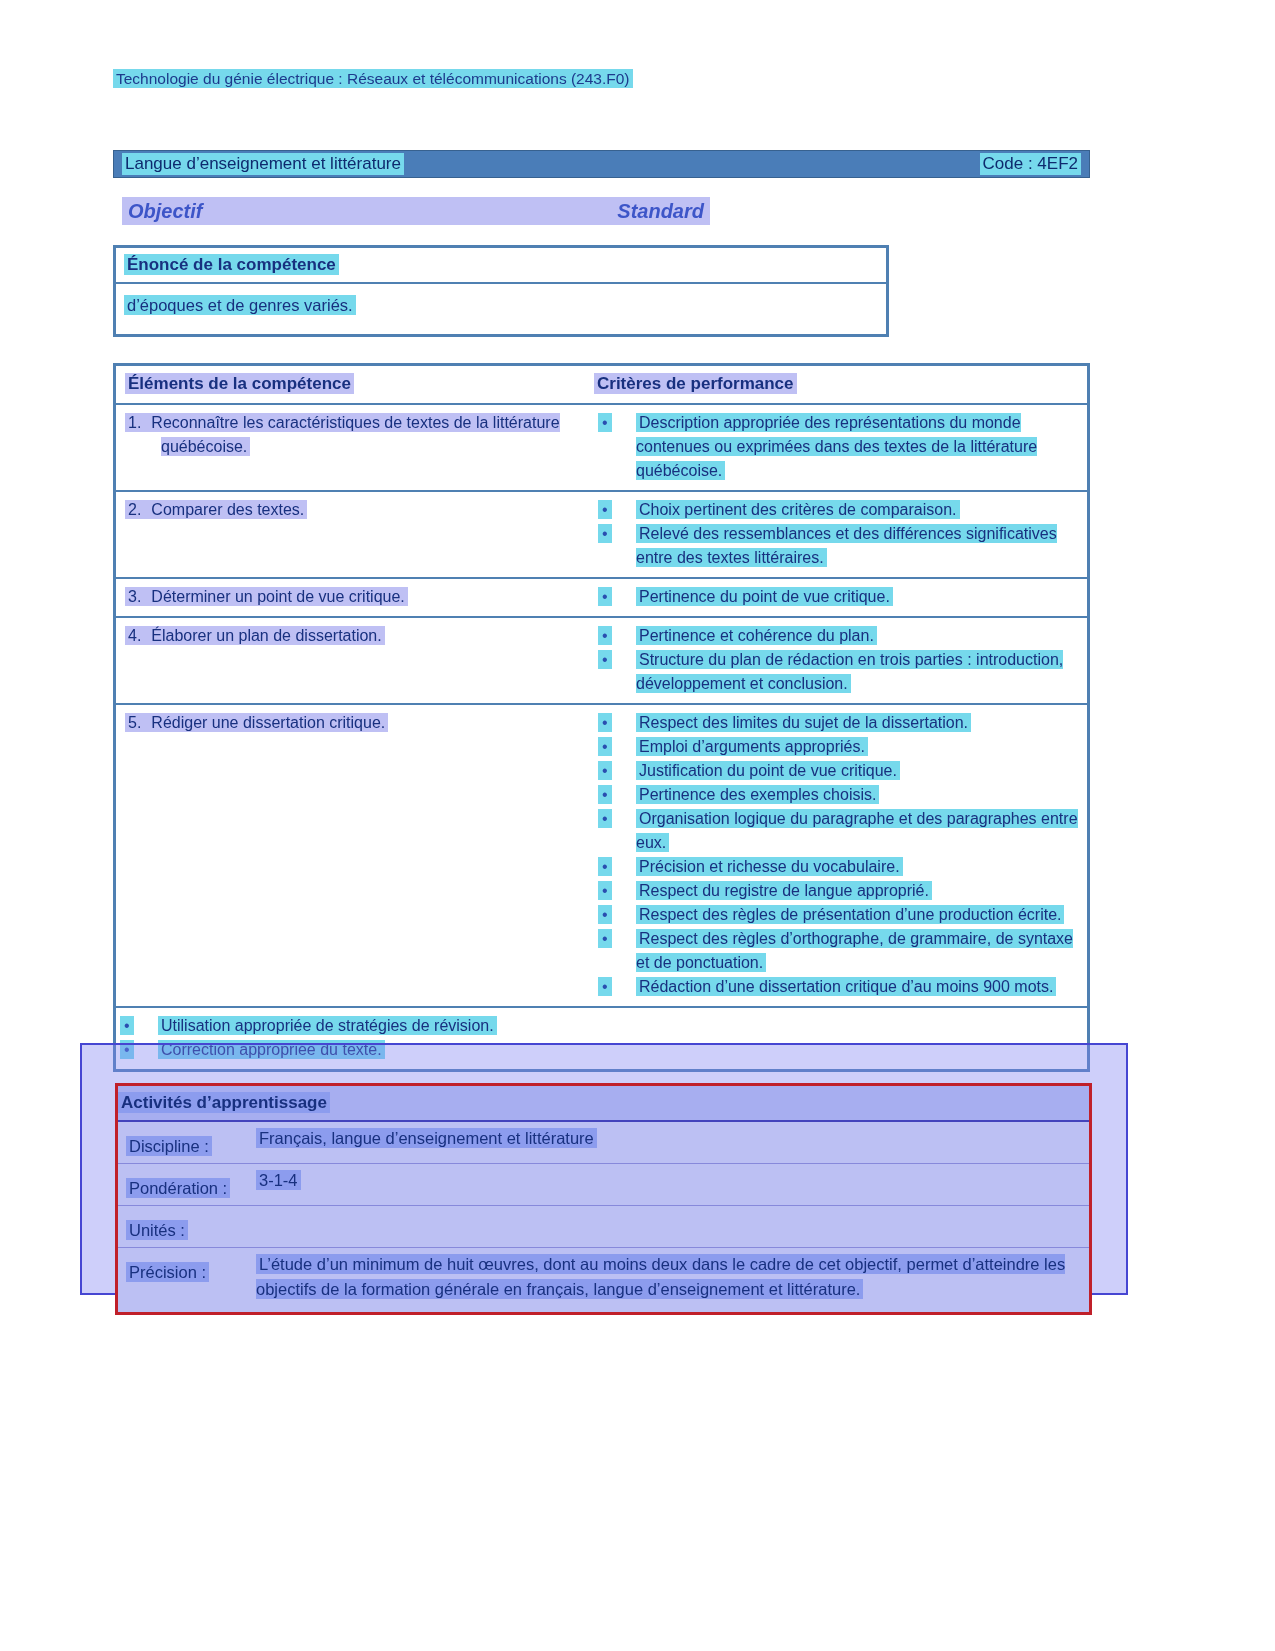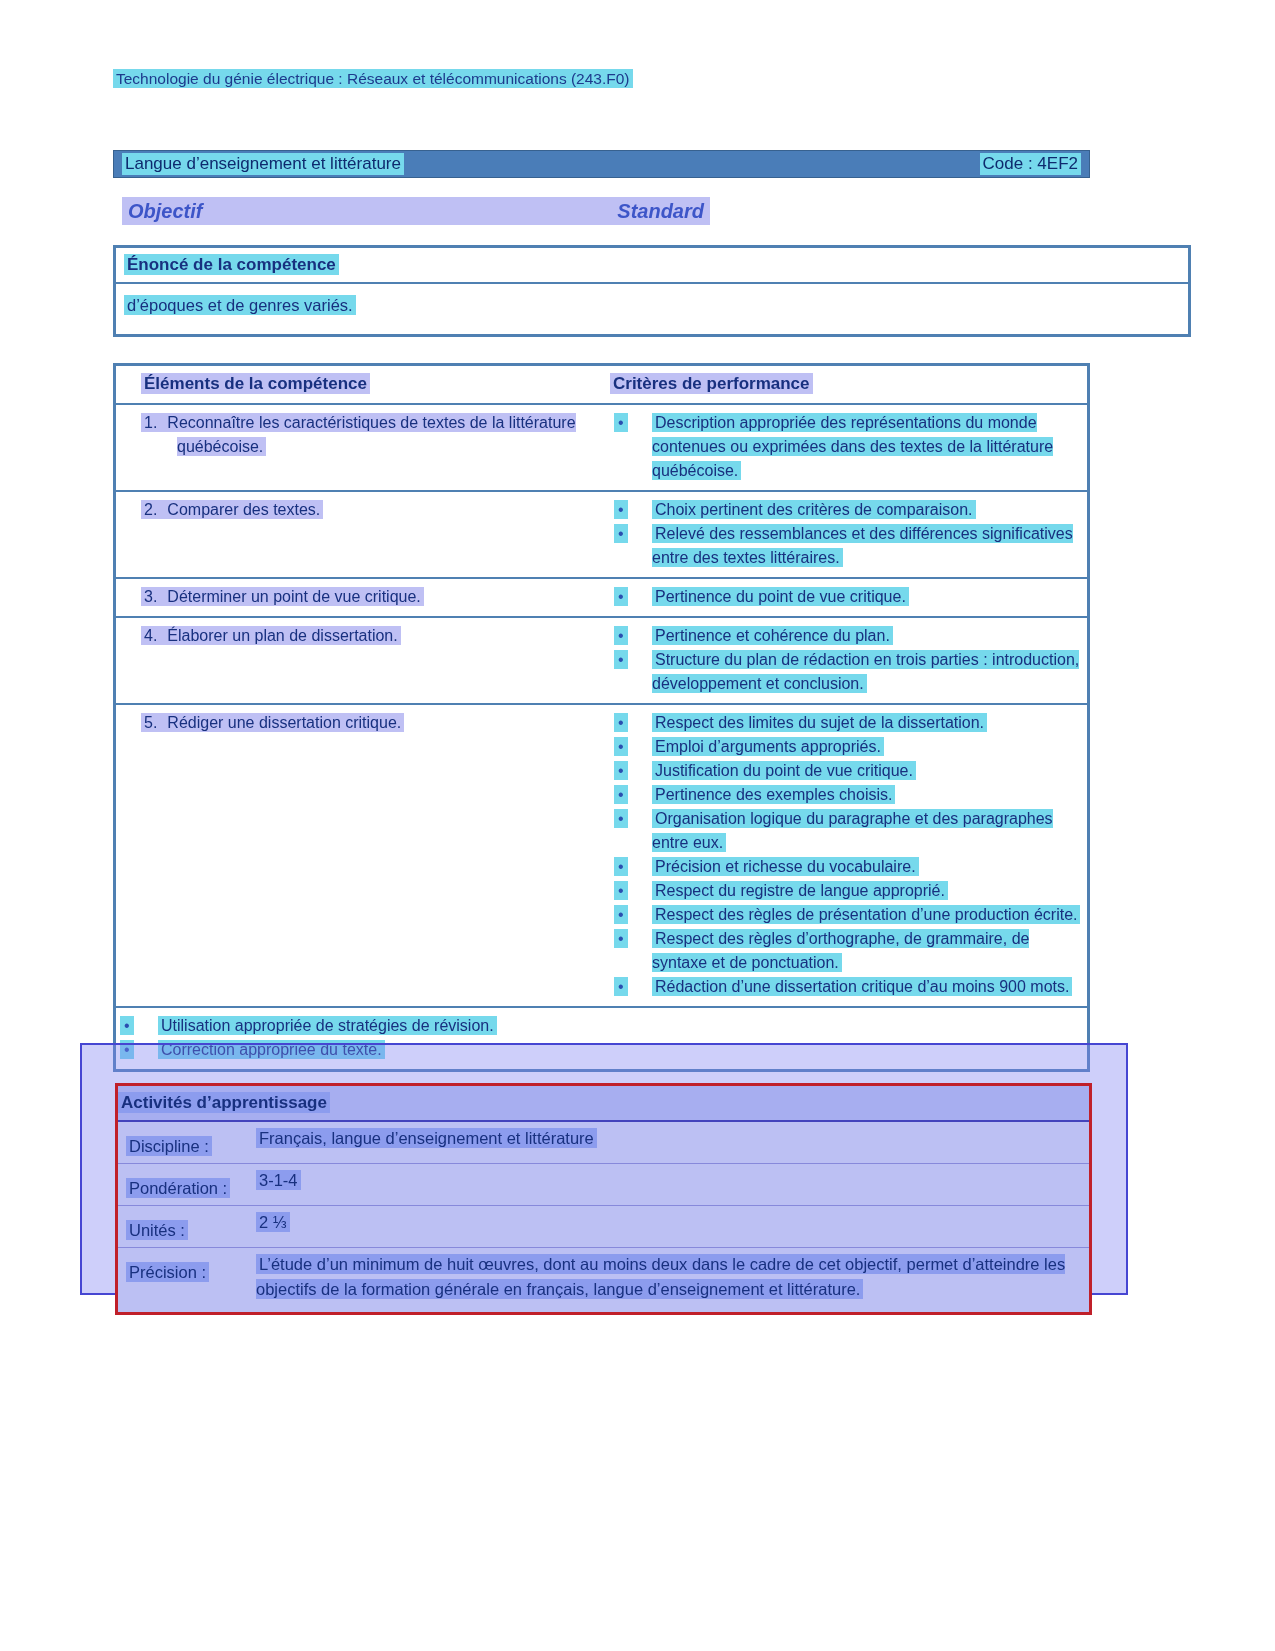--- a/index.html
+++ b/index.html
@@ -39,38 +39,38 @@
   .obj-std {
     position: absolute; top: 197px; left: 122px; width: 588px; height: 28px;
     background: #bfc0f4;
     display: flex; align-items: center; justify-content: space-between;
     padding: 0 6px;
     font-size: 20px; font-weight: bold; font-style: italic; color: #3d55c8;
   }
 
   
   .enonce {
-    position: absolute; top: 245px; left: 113px; width: 1078px;
+    position: absolute; top: 245px; left: 113px; width: 776px;
     border: 3px solid #4f80b2; background: #fff;
   }
   .enonce-heading {
     border-bottom: 2px solid #4f80b2;
     padding: 7px 8px; font-weight: bold; font-size: 17px;
   }
   .enonce-body { padding: 8px 8px 16px 8px; font-size: 16.5px; line-height: 26px; }
 
   
   .ctable {
     position: absolute; top: 363px; left: 113px; width: 977px;
     border: 3px solid #4f80b2; background: #fff;
     font-size: 16px; line-height: 24px;
   }
   .thead { display: flex; padding: 6px 0 7px 0; font-weight: bold; font-size: 17px; }
   .trow  { display: flex; border-top: 2px solid #4f80b2; padding: 6px 0 7px 0; }
-  .cell-elem { width: 478px; flex: none; padding: 0 24px 0 9px; margin-left: 16px; }
+  .cell-elem { width: 478px; flex: none; padding: 0 24px 0 9px; }
   .cell-crit { flex: 1; padding-right: 6px; }
   .elem { padding-left: 36px; text-indent: -36px; }
   .num { margin-right: 10px; }
   .crit-line { display: flex; align-items: flex-start; }
   .bullet { width: 42px; flex: none; padding-left: 4px; color: #2a4fb0; }
   .bullet .hl { padding: 1px 4px; }
   .crit-body { flex: 1; }
 
   
   .act-outer {
@@ -262,21 +262,20 @@
       <div class="act-row">
         <div class="act-label"><span class="hl hl-peri">Discipline :</span></div>
         <div class="act-value"><span class="hl hl-peri">Français, langue d’enseignement et littérature</span></div>
       </div>
       <div class="act-row">
         <div class="act-label"><span class="hl hl-peri">Pondération :</span></div>
         <div class="act-value"><span class="hl hl-peri">3-1-4</span></div>
       </div>
       <div class="act-row">
         <div class="act-label"><span class="hl hl-peri">Unités :</span></div>
-        <div class="act-value"><span class="hl hl-peri">2 ⅓</span></div>
       </div>
       <div class="act-row">
         <div class="act-label"><span class="hl hl-peri">Précision :</span></div>
         <div class="act-value"><span class="hl hl-peri">L’étude d’un minimum de huit œuvres, dont au moins deux dans le cadre de cet objectif, permet d’atteindre les objectifs de la formation générale en français, langue d’enseignement et littérature.</span></div>
       </div>
     </div>
   </div>
 
 
 </div>

